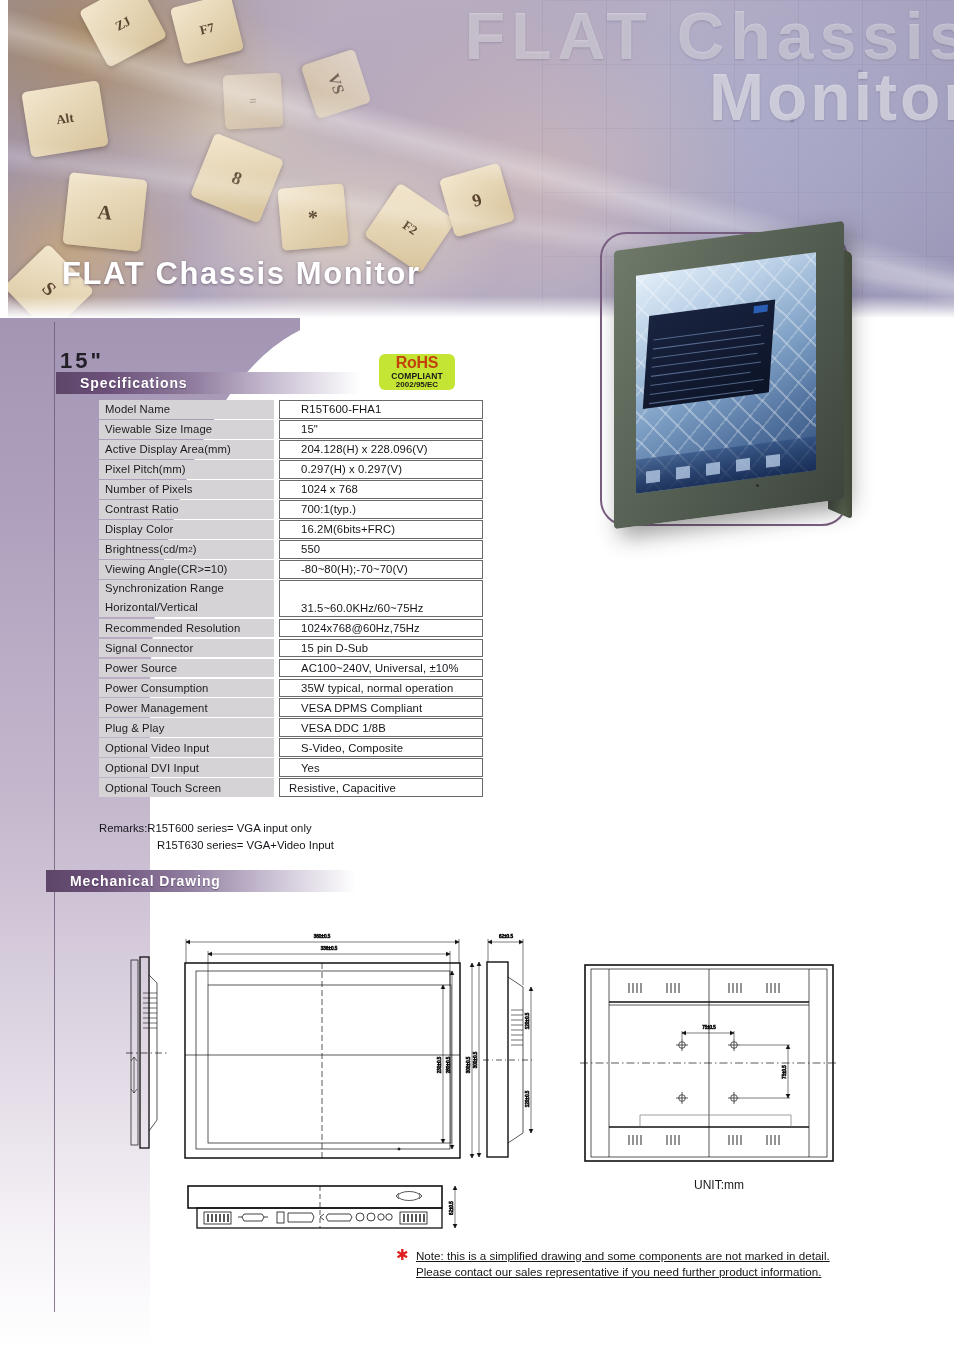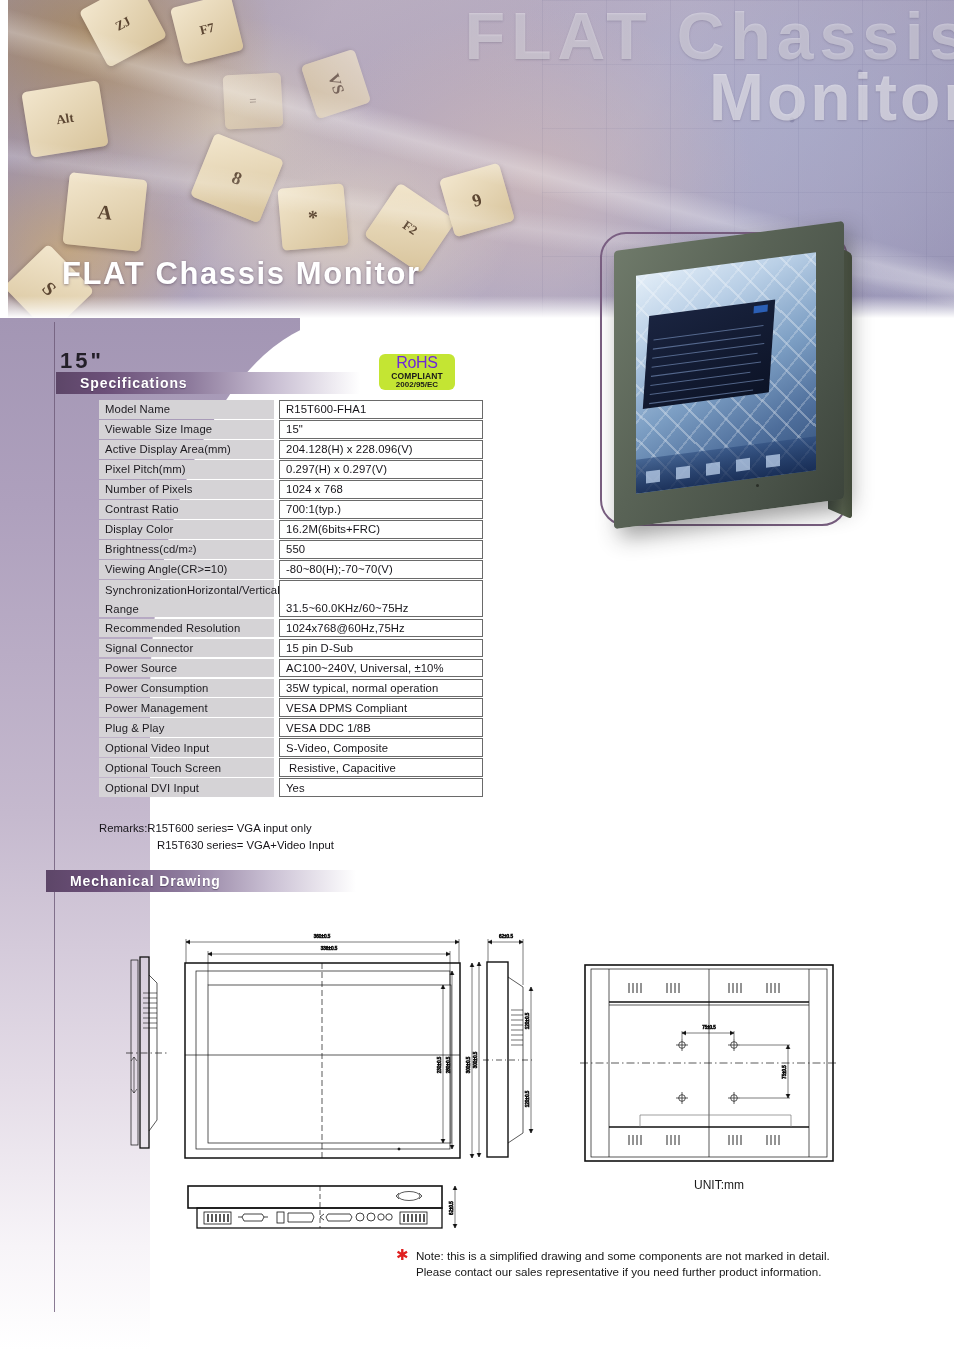--- a/index.html
+++ b/index.html
@@ -57,33 +57,33 @@
     background:linear-gradient(to right,#5d4668 0%,#6b4f78 16%,#8d7a9c 44%,#c9bfd3 72%,#ffffff 100%);
     display:flex;align-items:center;}
   .sec-head span{color:#fff;font-size:14px;font-weight:bold;letter-spacing:.9px;padding-left:24px;
     text-shadow:0 1px 1px rgba(40,25,55,.45);}
 
   .size-label{position:absolute;left:60px;top:348px;font-size:22px;font-weight:bold;color:#231f28;letter-spacing:3px;}
 
   
   .rohs{position:absolute;left:379px;top:354px;width:76px;height:36px;background:#c4e533;border-radius:6px;
         display:flex;flex-direction:column;align-items:center;justify-content:center;line-height:1;}
-  .rohs .r1{font-size:16px;font-weight:normal;color:#6d28d9;letter-spacing:-.3px;}
+  .rohs .r1{font-size:16px;font-weight:bold;color:#c2410c;letter-spacing:-.3px;}
   .rohs .r2{font-size:8.5px;font-weight:bold;color:#1a1a1a;letter-spacing:.1px;margin-top:1px;}
   .rohs .r3{font-size:8px;font-weight:bold;color:#1a1a1a;letter-spacing:0;margin-top:.5px;}
 
   
   .spec{position:absolute;left:99px;top:400px;width:384px;}
   .srow{display:flex;align-items:stretch;height:18.7px;margin-bottom:1.3px;}
   .sk{width:175px;background:#d5d3d6;color:#1d1b20;font-size:11.3px;display:flex;align-items:center;
       padding-left:6px;box-sizing:border-box;letter-spacing:.1px;}
   .sv{flex:1;border:1px solid #6a6a6a;background:#fff;color:#17151a;font-size:11.3px;
-      display:flex;align-items:center;padding-left:6px;box-sizing:border-box;margin-left:5px;letter-spacing:.1px;}
+      display:flex;align-items:center;padding-left:21px;box-sizing:border-box;margin-left:5px;letter-spacing:.1px;}
   .srow.tall{height:37.4px;}
-  .srow.tall .sk{flex-direction:row;align-items:flex-start;justify-content:space-between;padding:1px 0 1px 6px;}
+  .srow.tall .sk{flex-direction:column;align-items:flex-start;justify-content:flex-end;padding:1px 0 1px 6px;}
   .srow.tall .sk i{font-style:normal;display:block;height:18.7px;line-height:18.7px;}
   .srow.tall .sv{align-items:flex-end;padding-bottom:2px;}
   .sup{font-size:8px;vertical-align:super;}
 
   .remarks{position:absolute;left:99px;top:820px;font-size:11.3px;color:#17151a;line-height:17px;}
   .remarks .ind{display:block;padding-left:58px;}
 
   
   .prod{position:absolute;left:596px;top:222px;width:290px;height:320px;}
   .prod-roundbox{position:absolute;left:4px;top:10px;width:244px;height:290px;border:2px solid #7a5f82;border-radius:26px;}
@@ -106,21 +106,21 @@
   .scr-bar{position:absolute;left:0;bottom:0;width:180px;height:34px;
     background:linear-gradient(180deg,rgba(40,70,120,.55),rgba(20,40,80,.85));}
   .scr-icon{position:absolute;bottom:9px;width:14px;height:12px;background:rgba(200,220,245,.7);}
   .mon-dot{position:absolute;left:160px;top:262px;width:3px;height:3px;border-radius:50%;background:#2a2f28;}
 
   
   .mech{position:absolute;left:0;top:905px;width:954px;height:360px;}
   .unit{position:absolute;left:694px;top:1178px;font-size:12px;color:#1a1a1a;}
   .note{position:absolute;left:396px;top:1248px;width:545px;font-size:11.6px;color:#171717;line-height:15.5px;}
   .note .star{position:absolute;left:0;top:-1px;color:#e02020;font-size:15px;}
-  .note .ntxt{display:block;padding-left:20px;}
+  .note .ntxt{display:block;padding-left:20px;text-decoration:underline;}
   svg text{font-family:"Liberation Sans",sans-serif;}
 </style>
 </head>
 <body>
 
 <div class="page">
 
   <div class="hero">
     <div class="hero-photo">
       <div class="kcap" style="left:82px;top:-8px;width:66px;height:64px;transform:rotate(-28deg);">ZJ</div>
@@ -245,27 +245,27 @@
       <div class="sk">Plug &amp; Play</div>
       <div class="sv">VESA DDC 1/8B</div>
       </div>
 
     <div class="srow">
       <div class="sk">Optional Video Input</div>
       <div class="sv">S-Video, Composite</div>
       </div>
 
     <div class="srow">
+      <div class="sk">Optional DVI Input</div>
+      <div class="sv">Yes</div>
+      </div>
+
+    <div class="srow">
       <div class="sk">Optional Touch Screen</div>
       <div class="sv" style="padding-left:9px;">Resistive, Capacitive</div>
-      </div>
-
-    <div class="srow">
-      <div class="sk">Optional DVI Input</div>
-      <div class="sv">Yes</div>
       </div>
   </div>
 
   <div class="remarks">
     <span>Remarks:R15T600 series= VGA input only</span>
     <span class="ind">R15T630 series= VGA+Video Input</span>
   </div>
 
   <div class="prod">
     <div class="prod-roundbox"></div>

